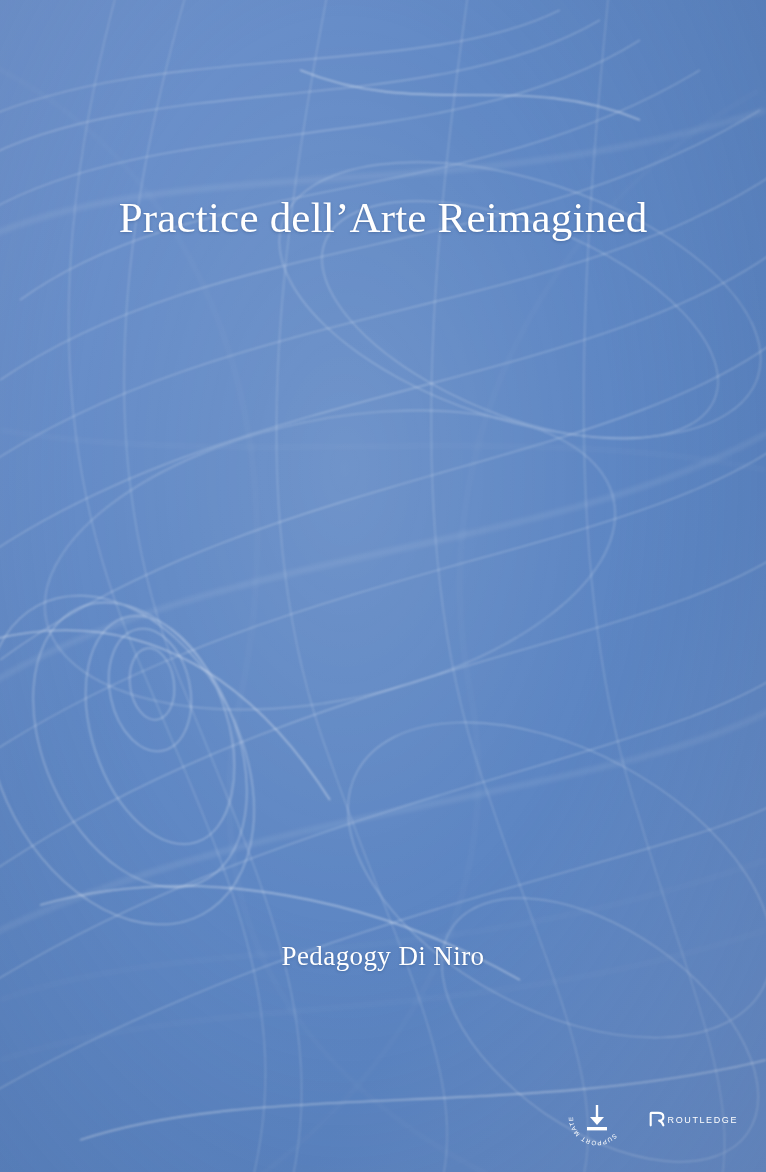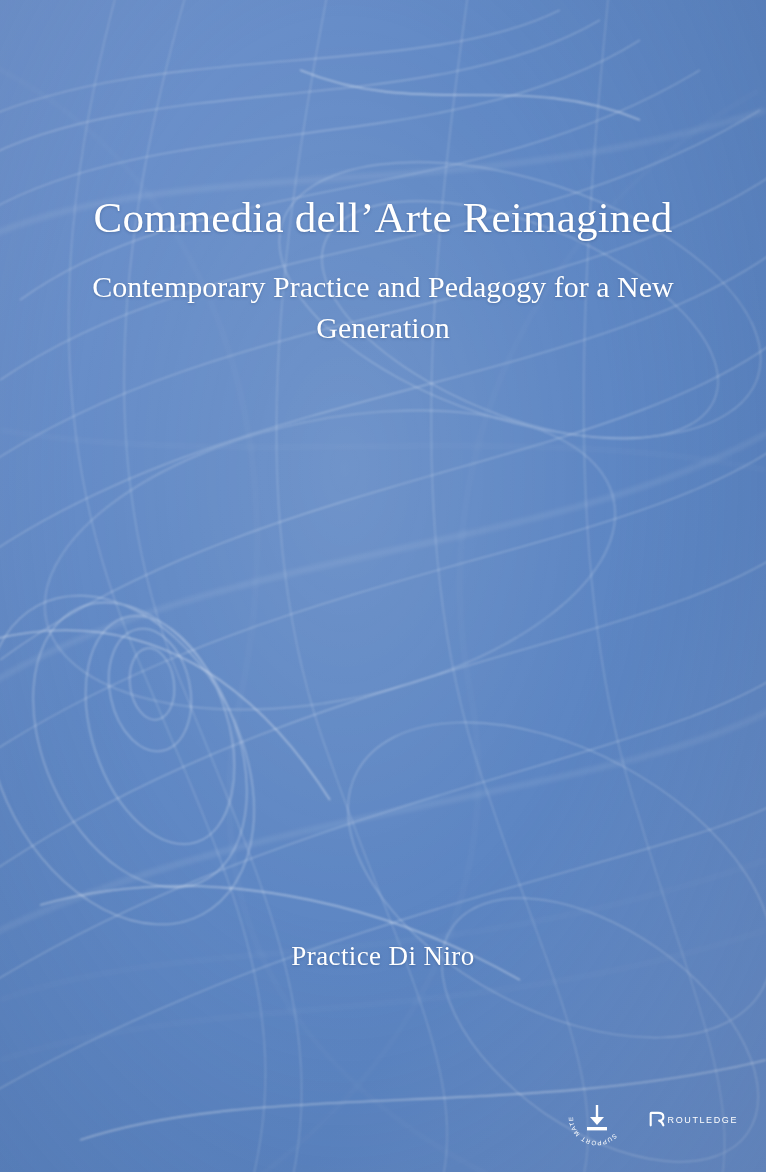--- a/index.html
+++ b/index.html
@@ -191,25 +191,24 @@
         <path d="M-20,240 C180,150 460,210 766,110"></path>
         <path d="M-20,690 C220,540 560,560 790,420"></path>
         <path d="M-20,940 C260,800 620,800 790,700"></path>
       </g>
     </g>
   </svg>
 
   <div class="vignette"></div>
 
   <div class="text-block">
-    <h1 class="title">Commedia dell’Arte Reimagined</h1>
-    <p class="subtitle">Contemporary Practice and Pedagogy for a New Generation</p>
+    <h1 class="title">Practice dell’Arte Reimagined</h1>
   </div>
 
-  <div class="author">Practice Di Niro</div>
+  <div class="author">Pedagogy Di Niro</div>
 
   <div class="badges">
 
     <div class="support-badge">
       <svg class="ring-text" viewBox="0 0 66 66">
         <defs>
           <path id="ringpath" d="M33,33 m-24,0 a24,24 0 1,1 48,0 a24,24 0 1,1 -48,0"></path>
         </defs>
         <text font-family="Liberation Sans, sans-serif" font-size="6.2" fill="#ffffff" letter-spacing="0.8">
           <textPath href="#ringpath" startOffset="62%">SUPPORT MATERIAL</textPath>

